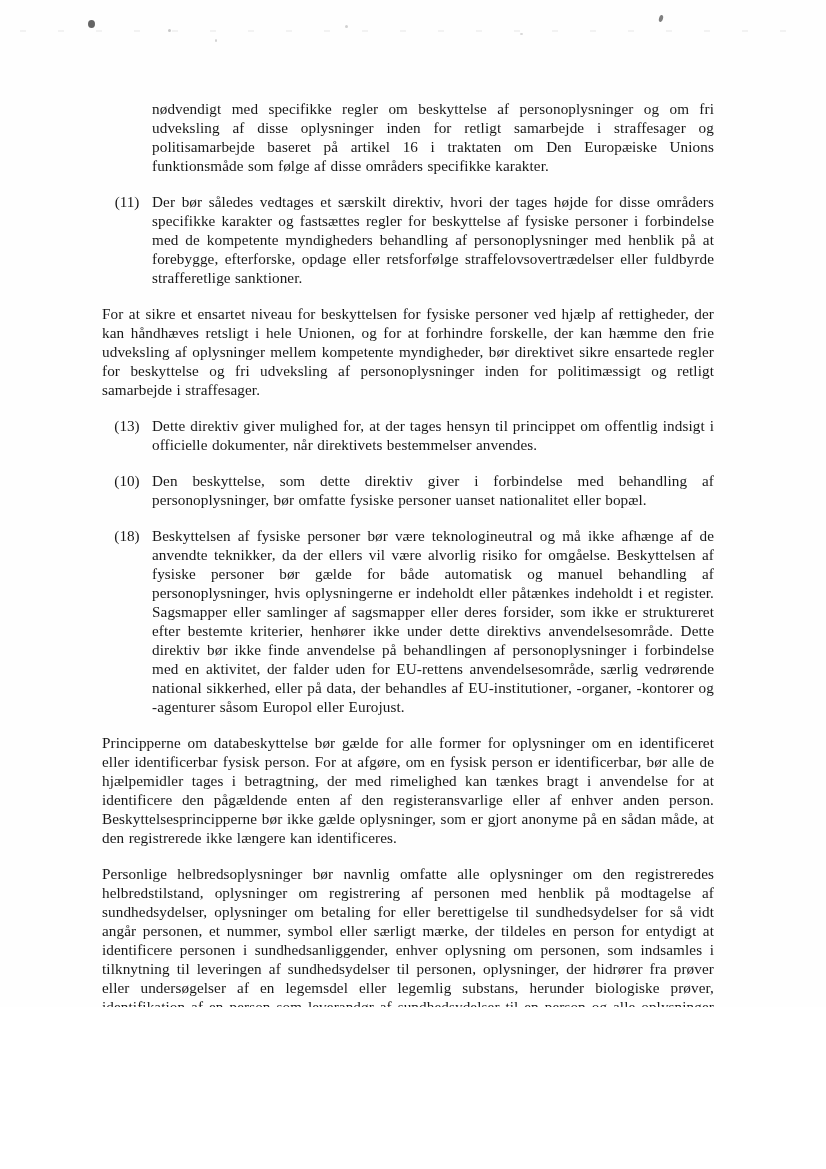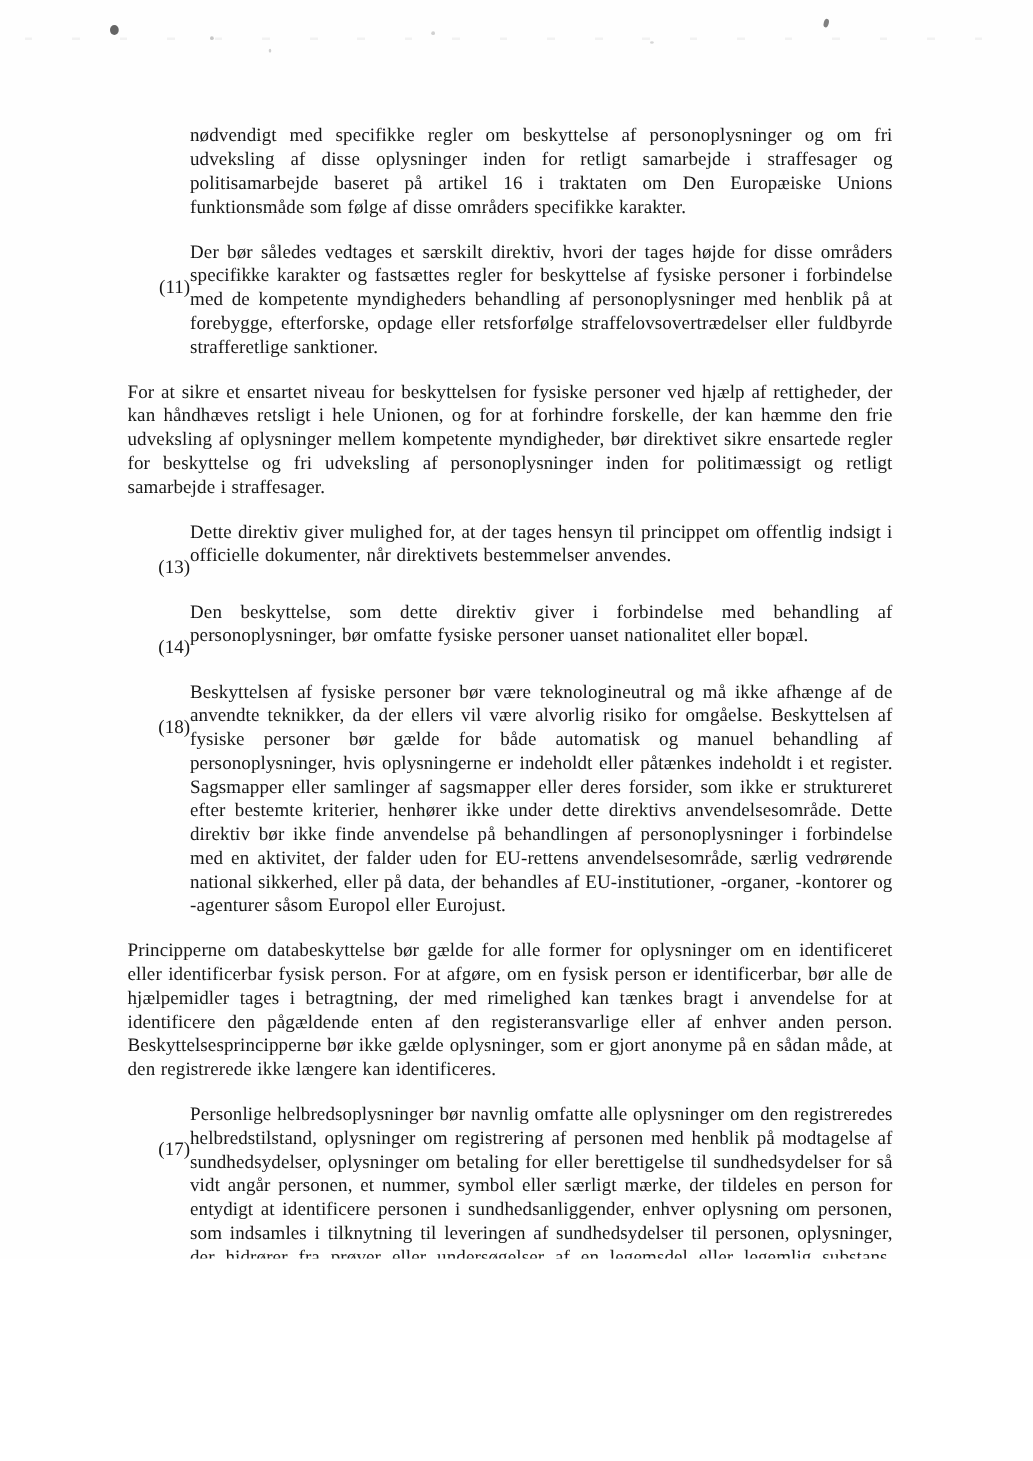--- a/index.html
+++ b/index.html
@@ -20,23 +20,22 @@
   }
   .para {
     display: flex;
     margin: 0 0 17px 0;
     font-size: 15.2px;
     line-height: 19px;
   }
   .pnum {
     flex: 0 0 50px;
     width: 50px;
-    text-align: right;
+    text-align: center;
     white-space: nowrap;
-    margin-top: 28px;
   }
   .ptext {
     flex: 1;
     margin: 0;
     text-align: justify;
     text-align-last: left;
     letter-spacing: 0.1px;
     word-spacing: 0.5px;
   }
   .footer-da {
@@ -104,35 +103,34 @@
     <div class="para">
       <p class="ptext">For at sikre et ensartet niveau for beskyttelsen for fysiske personer ved hjælp af rettigheder, der kan håndhæves retsligt i hele Unionen, og for at forhindre forskelle, der kan hæmme den frie udveksling af oplysninger mellem kompetente myndigheder, bør direktivet sikre ensartede regler for beskyttelse og fri udveksling af personoplysninger inden for politimæssigt og retligt samarbejde i straffesager.</p>
     </div>
 
     <div class="para">
       <span class="pnum">(13)</span>
       <p class="ptext">Dette direktiv giver mulighed for, at der tages hensyn til princippet om offentlig indsigt i officielle dokumenter, når direktivets bestemmelser anvendes.</p>
     </div>
 
     <div class="para">
-      <span class="pnum">(14)</span>
+      <span class="pnum">(10)</span>
       <p class="ptext">Den beskyttelse, som dette direktiv giver i forbindelse med behandling af personoplysninger, bør omfatte fysiske personer uanset nationalitet eller bopæl.</p>
     </div>
 
     <div class="para">
       <span class="pnum">(18)</span>
       <p class="ptext">Beskyttelsen af fysiske personer bør være teknologineutral og må ikke afhænge af de anvendte teknikker, da der ellers vil være alvorlig risiko for omgåelse. Beskyttelsen af fysiske personer bør gælde for både automatisk og manuel behandling af personoplysninger, hvis oplysningerne er indeholdt eller påtænkes indeholdt i et register. Sagsmapper eller samlinger af sagsmapper eller deres forsider, som ikke er struktureret efter bestemte kriterier, henhører ikke under dette direktivs anvendelsesområde. Dette direktiv bør ikke finde anvendelse på behandlingen af personoplysninger i forbindelse med en aktivitet, der falder uden for EU-rettens anvendelsesområde, særlig vedrørende national sikkerhed, eller på data, der behandles af EU-institutioner, -organer, -kontorer og -agenturer såsom Europol eller Eurojust.</p>
     </div>
 
     <div class="para">
       <p class="ptext">Principperne om databeskyttelse bør gælde for alle former for oplysninger om en identificeret eller identificerbar fysisk person. For at afgøre, om en fysisk person er identificerbar, bør alle de hjælpemidler tages i betragtning, der med rimelighed kan tænkes bragt i anvendelse for at identificere den pågældende enten af den registeransvarlige eller af enhver anden person. Beskyttelsesprincipperne bør ikke gælde oplysninger, som er gjort anonyme på en sådan måde, at den registrerede ikke længere kan identificeres.</p>
     </div>
 
     <div class="para">
-      <span class="pnum">(17)</span>
       <p class="ptext">Personlige helbredsoplysninger bør navnlig omfatte alle oplysninger om den registreredes helbredstilstand, oplysninger om registrering af personen med henblik på modtagelse af sundhedsydelser, oplysninger om betaling for eller berettigelse til sundhedsydelser for så vidt angår personen, et nummer, symbol eller særligt mærke, der tildeles en person for entydigt at identificere personen i sundhedsanliggender, enhver oplysning om personen, som indsamles i tilknytning til leveringen af sundhedsydelser til personen, oplysninger, der hidrører fra prøver eller undersøgelser af en legemsdel eller legemlig substans, herunder biologiske prøver, identifikation af en person som leverandør af sundhedsydelser til en person og alle oplysninger om</p>
     </div>
 
   </main>
 
   <span class="footer-da left">DA</span>
   <div class="page-number">17</div>
   <span class="footer-da right">DA</span>
 
 </div>

